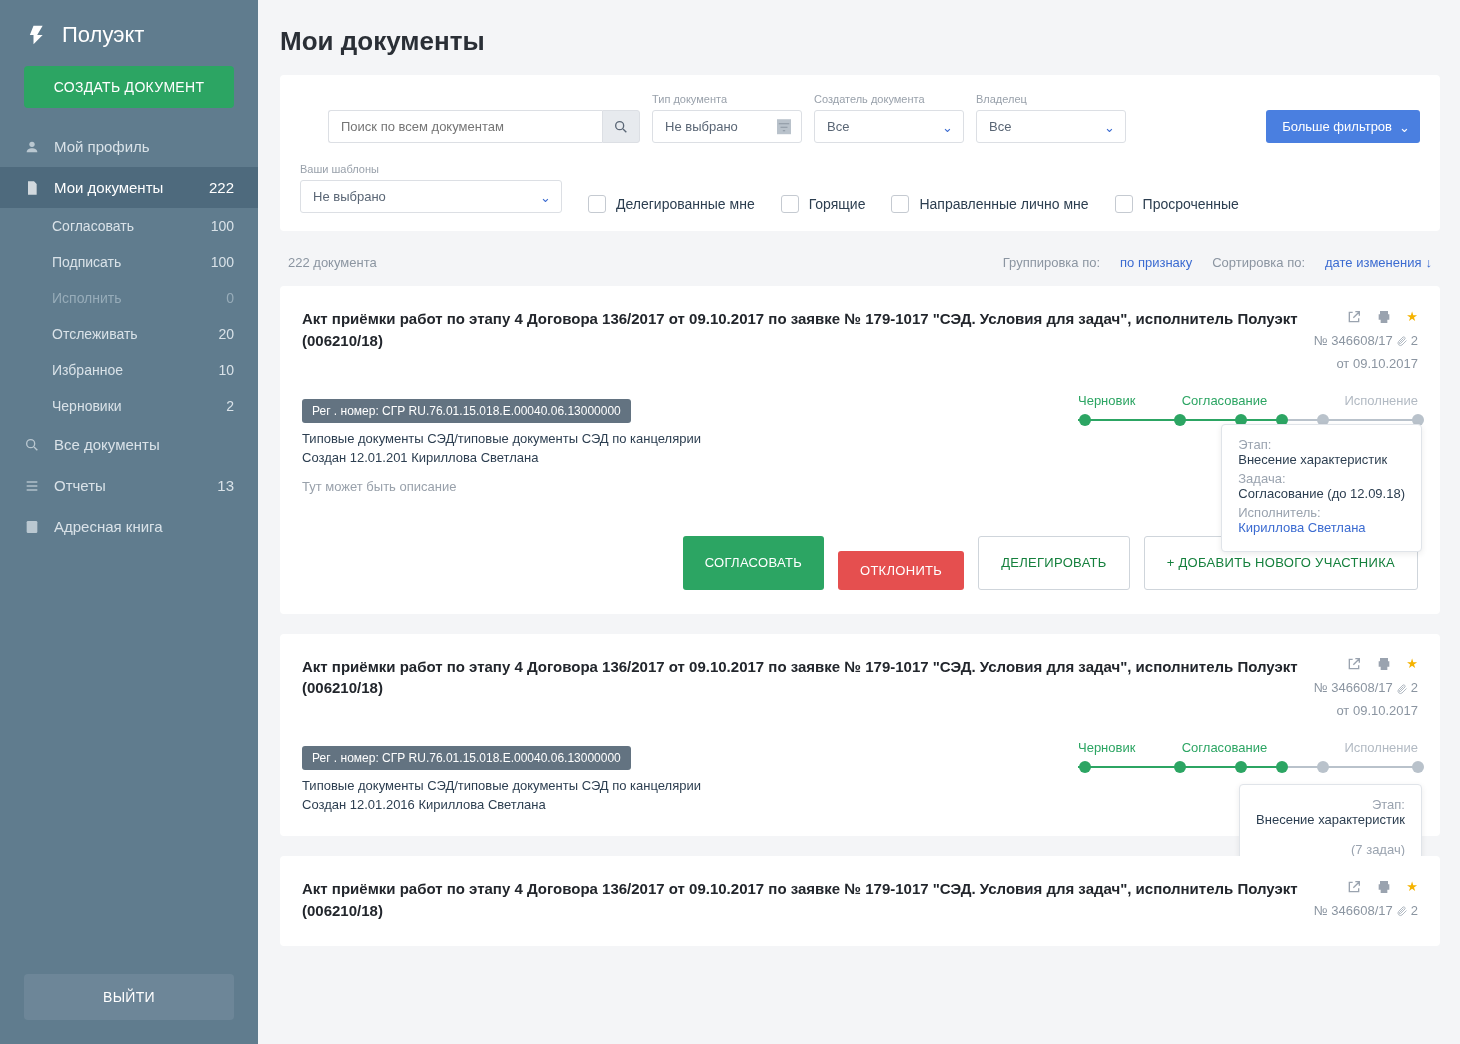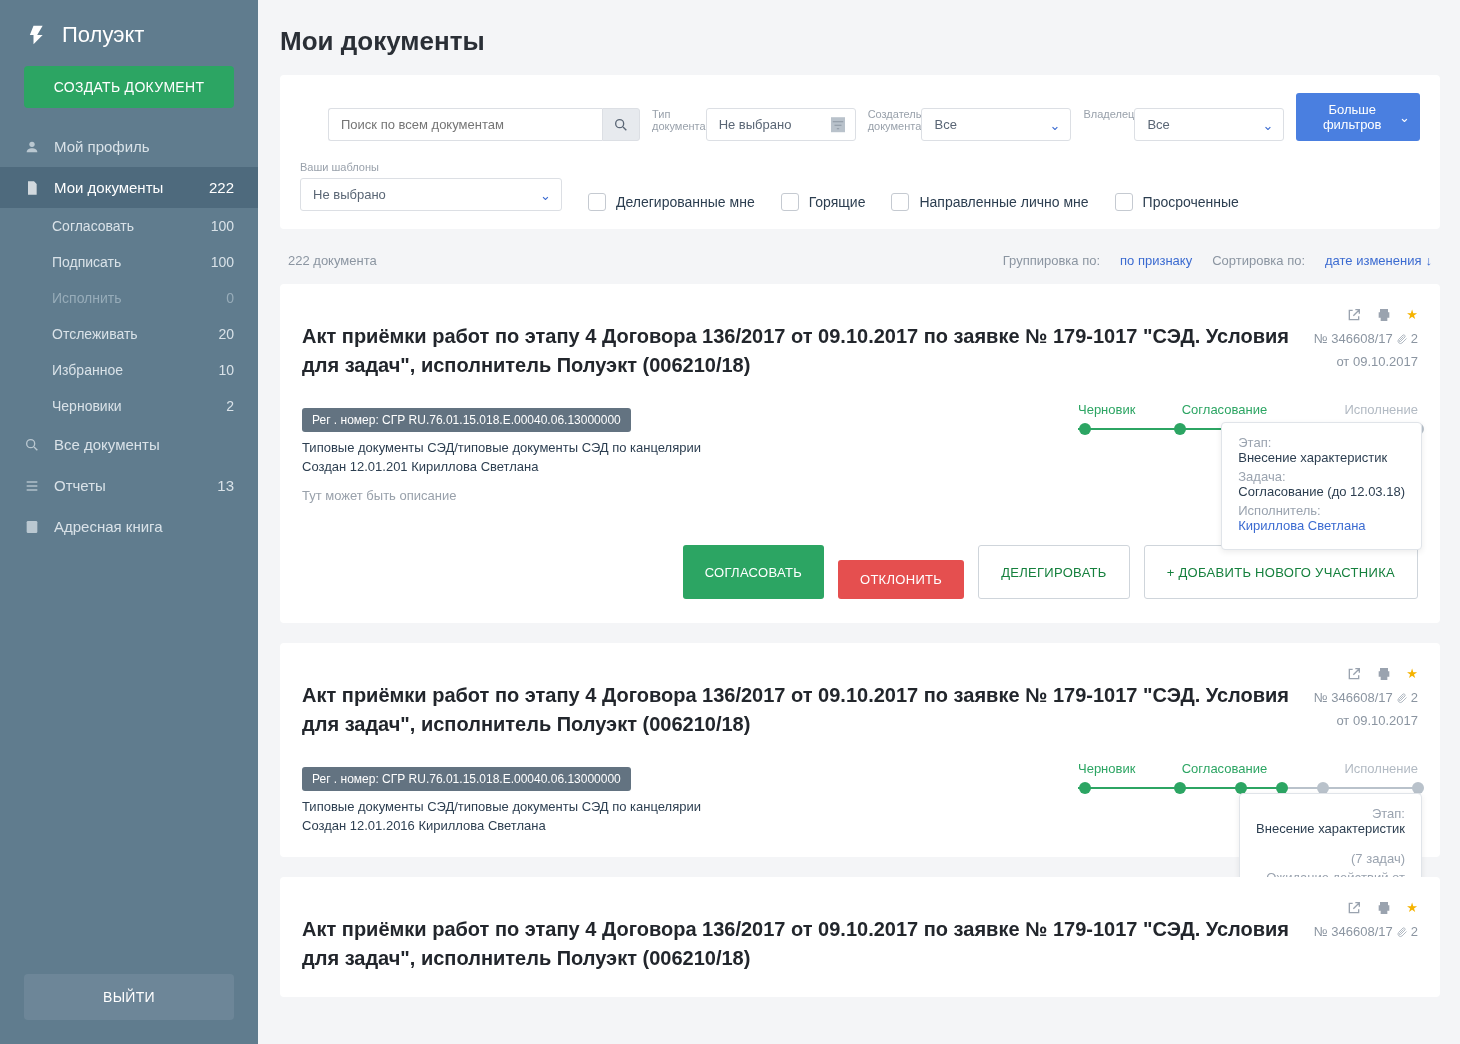--- a/index.html
+++ b/index.html
@@ -18,41 +18,41 @@
 .nav-item .ic { width: 16px; height: 16px; opacity: .75; }
 .logout { margin: 24px; background: #759ae6; background: #6584a0; color: #fff; border: none; border-radius: 4px; padding: 15px 0; font-size: 14px; letter-spacing: .3px; cursor: pointer; background: #6d8698; }
 
 .main { flex: 1; padding: 26px 20px 0 22px; overflow-y: auto; }
 h1 { font-size: 26px; font-weight: 600; margin-bottom: 18px; color: #2a2f36; }
 .panel { background: #fff; border-radius: 4px; padding: 18px 20px; margin-bottom: 14px; }
 .filters-row1 { display: flex; gap: 12px; align-items: flex-end; }
 .search-wrap { display: flex; flex: 0 0 340px; padding-left: 28px; }
 .search-wrap input { flex: 1; border: 1px solid #dcdfe4; border-right: none; border-radius: 3px 0 0 3px; padding: 8px 12px; font-size: 13px; color: #333; }
 .search-btn { border: 1px solid #dcdfe4; background: #e7eaee; width: 38px; border-radius: 0 3px 3px 0; cursor: pointer; display: flex; align-items: center; justify-content: center; color: #5a6675; }
-.fgroup { display: flex; }
+.fgroup { display: flex; flex-direction: column; }
 .flabel { font-size: 11px; color: #99a1ab; margin-bottom: 5px; }
 .select { border: 1px solid #dcdfe4; border-radius: 3px; padding: 8px 30px 8px 12px; font-size: 13px; color: #5a6675; min-width: 150px; position: relative; cursor: pointer; background: #fff; }
 .select .chev { position: absolute; right: 10px; top: 50%; transform: translateY(-50%); color: #3b6bd1; }
 .select .chev.grey { color: #8c97a3; }
 .more-filters { margin-left: auto; background: #4a7fe0; color: #fff; border: none; border-radius: 3px; padding: 9px 28px 9px 16px; font-size: 13px; cursor: pointer; position: relative; }
 .more-filters .chev { position: absolute; right: 10px; top: 50%; transform: translateY(-50%); }
 .filters-row2 { display: flex; gap: 26px; align-items: flex-end; margin-top: 20px; }
 .tmpl { display: flex; flex-direction: column; }
 .tmpl .select { min-width: 262px; }
 .chk { display: flex; align-items: center; gap: 10px; cursor: pointer; font-size: 14px; color: #2c3e50; }
 .chk-box { width: 18px; height: 18px; border: 1px solid #c5cad1; border-radius: 3px; }
 
 .meta-row { display: flex; align-items: center; padding: 10px 8px 16px; font-size: 13px; color: #8b95a1; gap: 20px; }
 .meta-row .lbl-link { color: #3b6bd1; cursor: pointer; }
 .meta-row .spacer { flex: 1; }
 .arrow-down { margin-left: 4px; color: #3b6bd1; }
 
 .card { background: #fff; border-radius: 4px; padding: 22px 22px 24px; margin-bottom: 20px; position: relative; }
 .card-head { display: flex; gap: 16px; }
-.card-title { font-size: 20px; font-weight: 600; line-height: 1.45; flex: 1; color: #22262c; margin-top: 16px; }
+.card-title { font-size: 15px; font-weight: 600; line-height: 1.45; flex: 1; color: #22262c; }
 .card-icons { display: flex; flex-direction: column; align-items: flex-end; gap: 8px; font-size: 13px; color: #8b95a1; white-space: nowrap; }
 .icon-row { display: flex; gap: 14px; align-items: center; }
 .icon-btn { color: #9aa3af; cursor: pointer; }
 .icon-btn.star { color: #f5b301; }
 .reg { display: inline-block; background: #637381; color: #fff; font-size: 12px; padding: 5px 10px; border-radius: 3px; margin-top: 14px; }
 .doc-type { font-size: 13px; color: #2c3e50; margin-top: 8px; }
 .created { font-size: 13px; color: #2c3e50; margin-top: 4px; }
 .desc { font-size: 13px; color: #99a1ab; margin-top: 14px; }
 .card-body { display: flex; gap: 30px; margin-top: 14px; }
 .card-left { flex: 1; }
@@ -269,21 +269,21 @@
         </div>
       </div>
     </div>
     <div class="popup" style="right:18px;top:138px;">
       <div class="row">
           <span class="k">Этап:</span>
           <span>Внесение характеристик</span>
         </div>
       <div class="row">
           <span class="k">Задача:</span>
-          <span>Согласование  (до 12.03.18)</span>
+          <span>Согласование  (до 12.09.18)</span>
         </div>
       <div class="row">
           <span class="k">Исполнитель:</span>
           <span class="link">Кириллова Светлана</span>
         </div>
     </div>
     <div class="actions">
       <button class="btn btn-green">СОГЛАСОВАТЬ</button>
       <button class="btn btn-red">ОТКЛОНИТЬ</button>
       <button class="btn btn-outline">ДЕЛЕГИРОВАТЬ</button>

